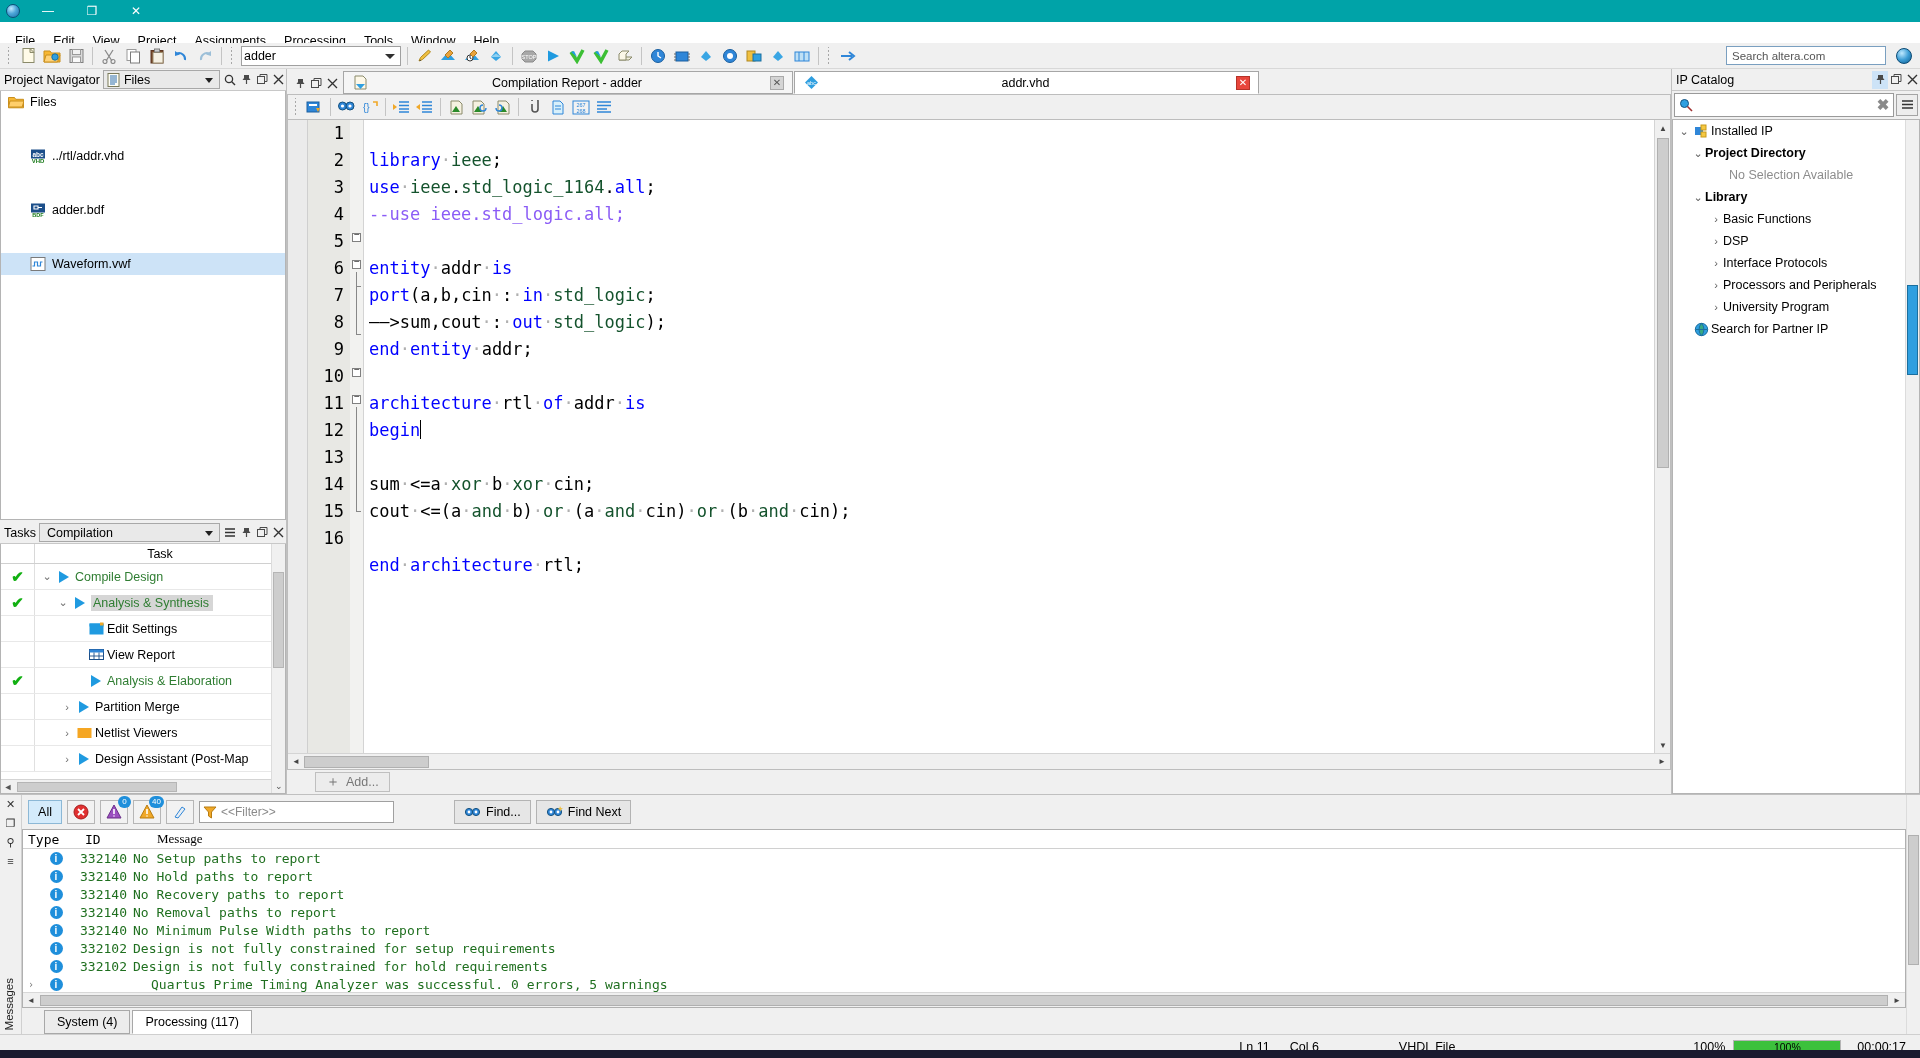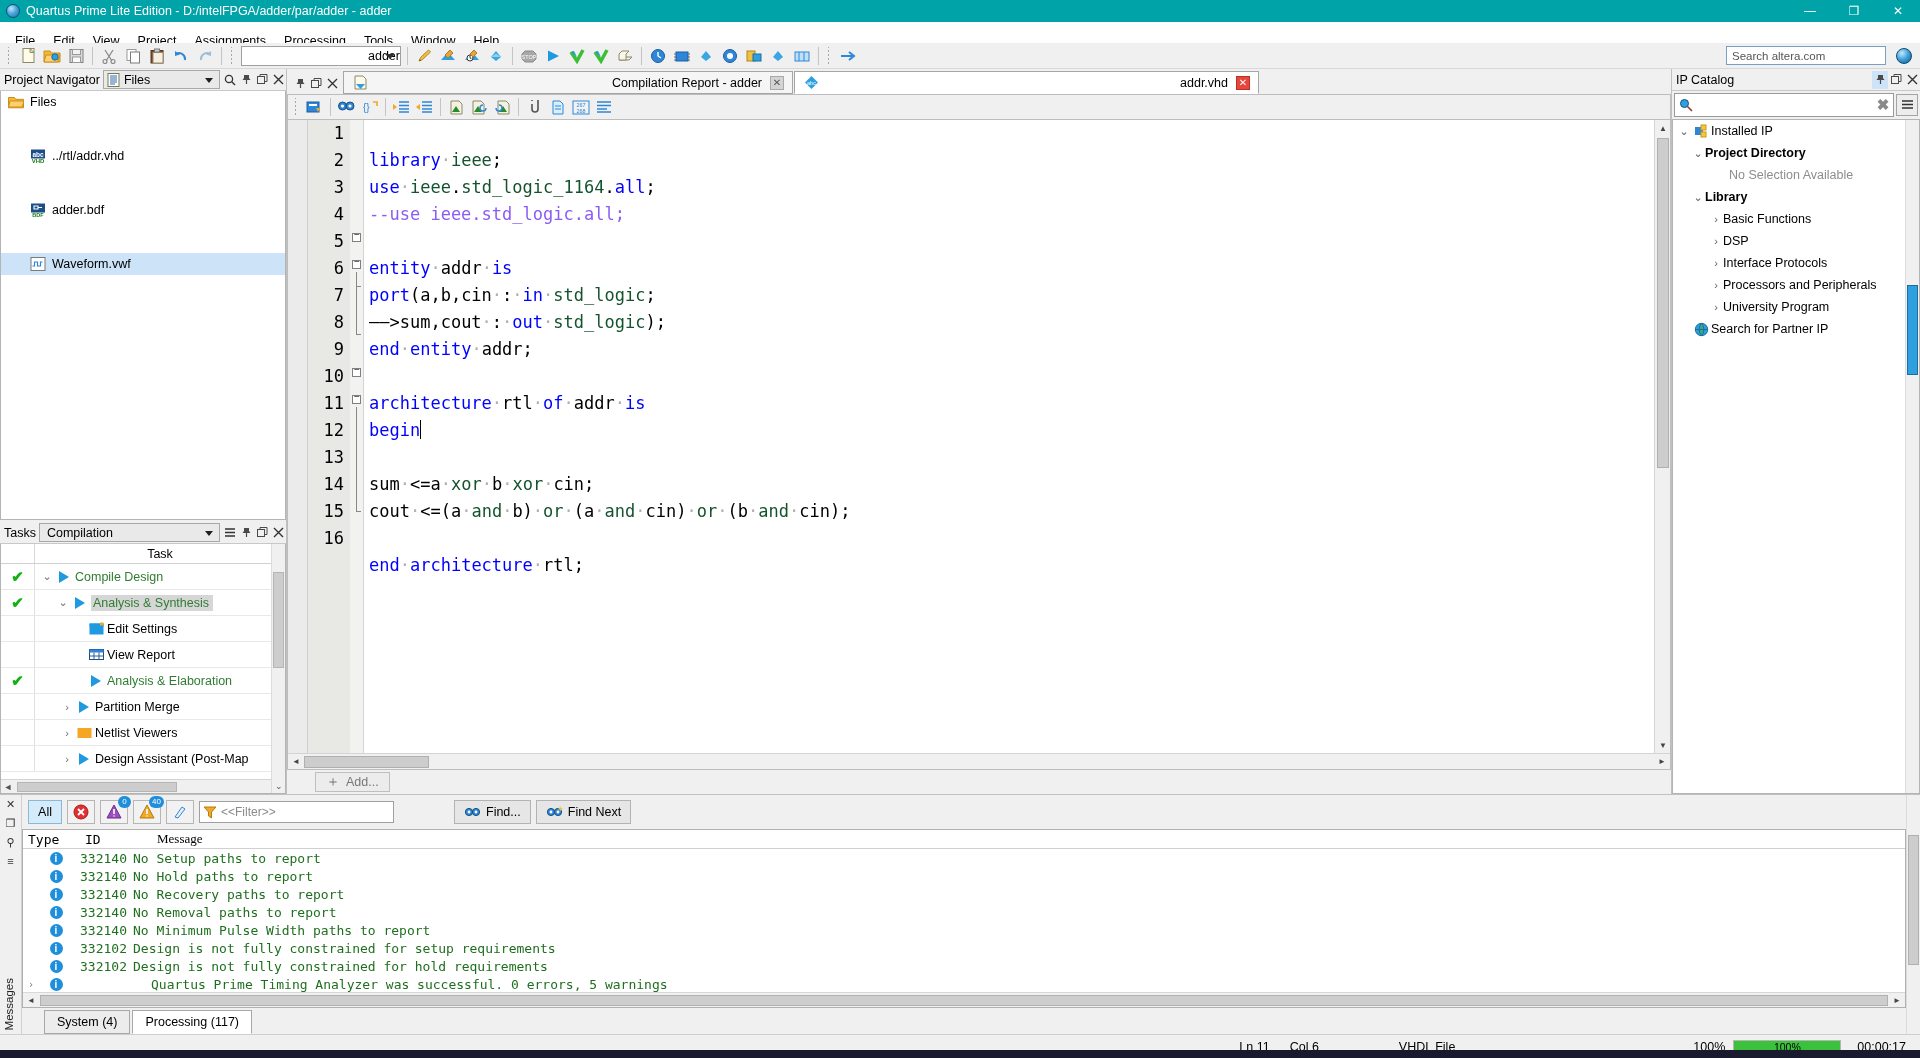--- a/index.html
+++ b/index.html
@@ -53,22 +53,22 @@
     background-image: radial-gradient(#9a9a9a 1px, transparent 1px);
     background-size: 3px 4px; background-position: 1px 2px; background-repeat: repeat-y;
     opacity: .85;
   }
   .tb-sep { width: 1px; height: 18px; background: #c4c4c4; margin: 0 4px; flex: 0 0 1px; }
   .tbi { width: 24px; height: 22px; display: flex; align-items: center; justify-content: center;
     flex: 0 0 24px; position: relative; }
   .tbi svg { display: block; }
   .proj-combo {
     width: 160px; height: 20px; background: #fff; border: 1px solid #a0a0a0;
-    display: flex; align-items: center; font-size: 12.5px; padding-left: 12px;
-    margin: 0 2px; position: relative; flex: 0 0 160px; justify-content: flex-end;
+    display: flex; align-items: center; font-size: 12.5px; padding-left: 2px;
+    margin: 0 2px; position: relative; flex: 0 0 160px;
   }
   .proj-combo .arrow { position: absolute; right: 5px; top: 7px;
     width: 0; height: 0; border-left: 5px solid transparent; border-right: 5px solid transparent;
     border-top: 5px solid #303030; }
   .search-box {
     position: absolute; right: 34px; top: 3px; width: 160px; height: 19px;
     background: #fff; border: 1px solid #7a9fc0; font-size: 11.5px;
     display: flex; align-items: center; padding-left: 5px; color: #555;
   }
   .search-globe { position: absolute; right: 8px; top: 5px; width: 16px; height: 16px;
@@ -144,21 +144,21 @@
     padding-left: 2px; }
   .dockctl { display: flex; align-items: center; height: 22px; gap: 2px; padding: 0 4px; }
   .dockctl .dc { width: 14px; height: 14px; display:flex;align-items:center;justify-content:center; font-size:10px; color:#333; }
   .tab {
     height: 23px; display: flex; align-items: center; justify-content: center;
     border: 1px solid #a6a6a6; background: #f5f5f5; font-size: 12.5px; position: relative;
     padding: 0 8px; margin-right: 1px; white-space: nowrap;
   }
   .tab.active { background: #ffffff; border-bottom-color: #ffffff; }
   .tab .tabico { width: 16px; flex: 0 0 16px; display:flex;align-items:center;justify-content:center; margin-right: 4px; }
-  .tab .tablabel { flex: 1 1 auto; text-align: right; }
+  .tab .tablabel { flex: 1 1 auto; text-align: center; }
   .tab .tabclose {
     width: 14px; height: 14px; margin-left: 8px; border: 1px solid #a9a9a9;
     background: #d4d4d4; color: #555; font-size: 10px; line-height: 12px; text-align: center; flex: 0 0 14px;
   }
   .tab .tabclose.red { background: #e8463c; color: #fff; border-color: #b63228; }
 
   .ed-toolbar { height: 25px; background: #f0f0f0; display: flex; align-items: center;
     border: 1px solid #bdbdbd; border-bottom: none; flex: 0 0 25px; padding-left: 2px; }
   .edi { width: 23px; height: 21px; display:flex; align-items:center; justify-content:center; flex:0 0 23px; }
 
@@ -270,21 +270,20 @@
 </style>
 </head>
 <body>
 
 <div class="app">
 
   <div class="titlebar">
     <div class="tb-icon">
         <div class="globe"></div>
       </div>
-    <div class="tb-title">Quartus Prime Lite Edition - D:/intelFPGA/adder/par/adder - adder</div>
     <div class="win-btns">
       <div class="win-btn">
           <span>—</span>
         </div>
       <div class="win-btn">
           <span>❐</span>
         </div>
       <div class="win-btn close">
           <span>✕</span>
         </div>

